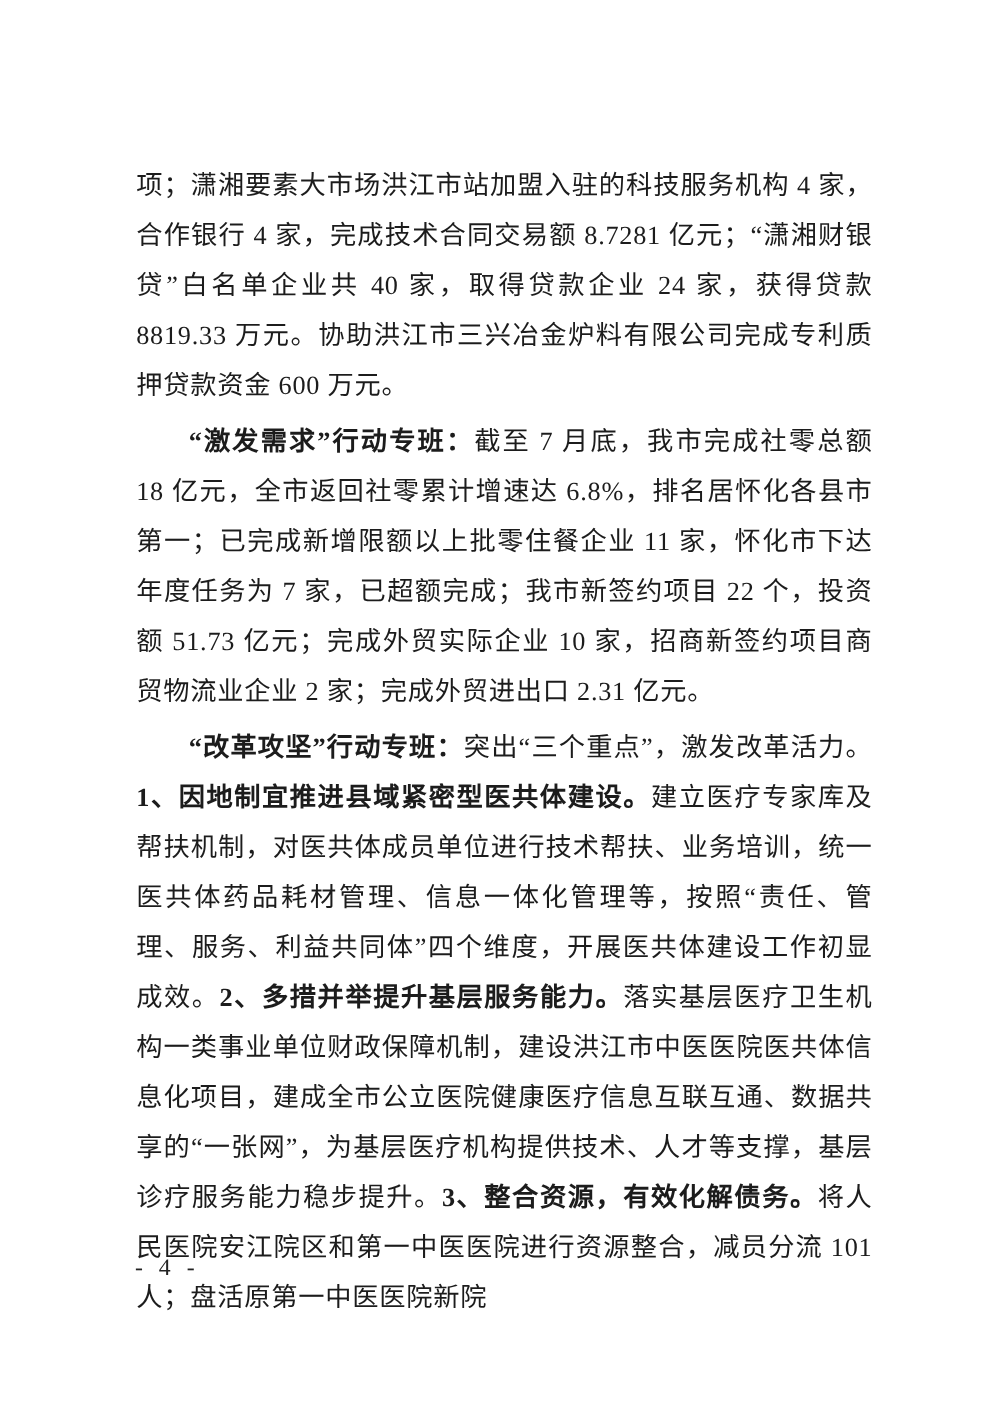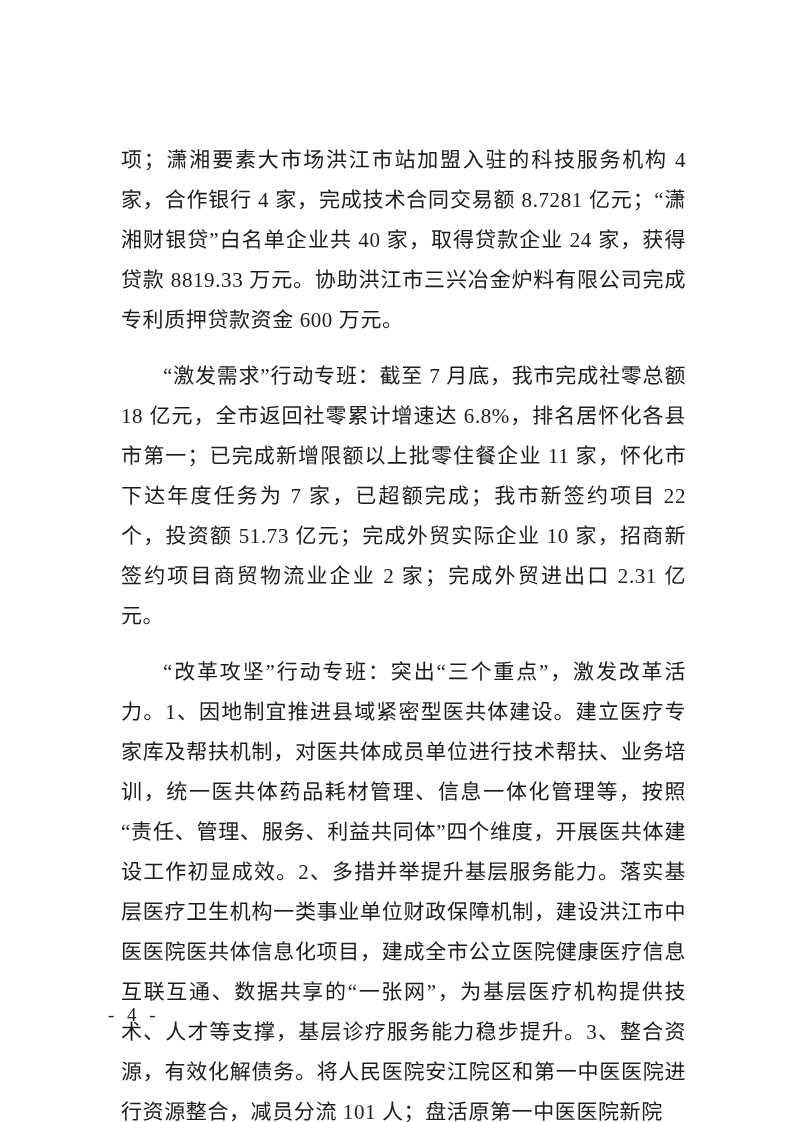--- a/index.html
+++ b/index.html
@@ -24,29 +24,29 @@
     position: absolute;
     left: 105px;
     top: 124px;
     width: 597px;
     font-size: 21px;
     line-height: 40px;
     letter-spacing: 0.6px;
     text-align: justify;
   }
   p.para {
-    margin: 16px;
+    margin: 4px;
     padding: 0;
   }
   p.para.indent {
     text-indent: 2em;
     margin-top: 5px;
   }
   .run { font-weight: normal; }
-  .run.bold { font-weight: normal; }
+  .run.bold { font-weight: bold; }
   .page-footer {
     position: absolute;
     left: 108px;
     top: 1003px;
     font-size: 19px;
     line-height: 24px;
     letter-spacing: 4px;
     color: #222222;
   }
 </style>

